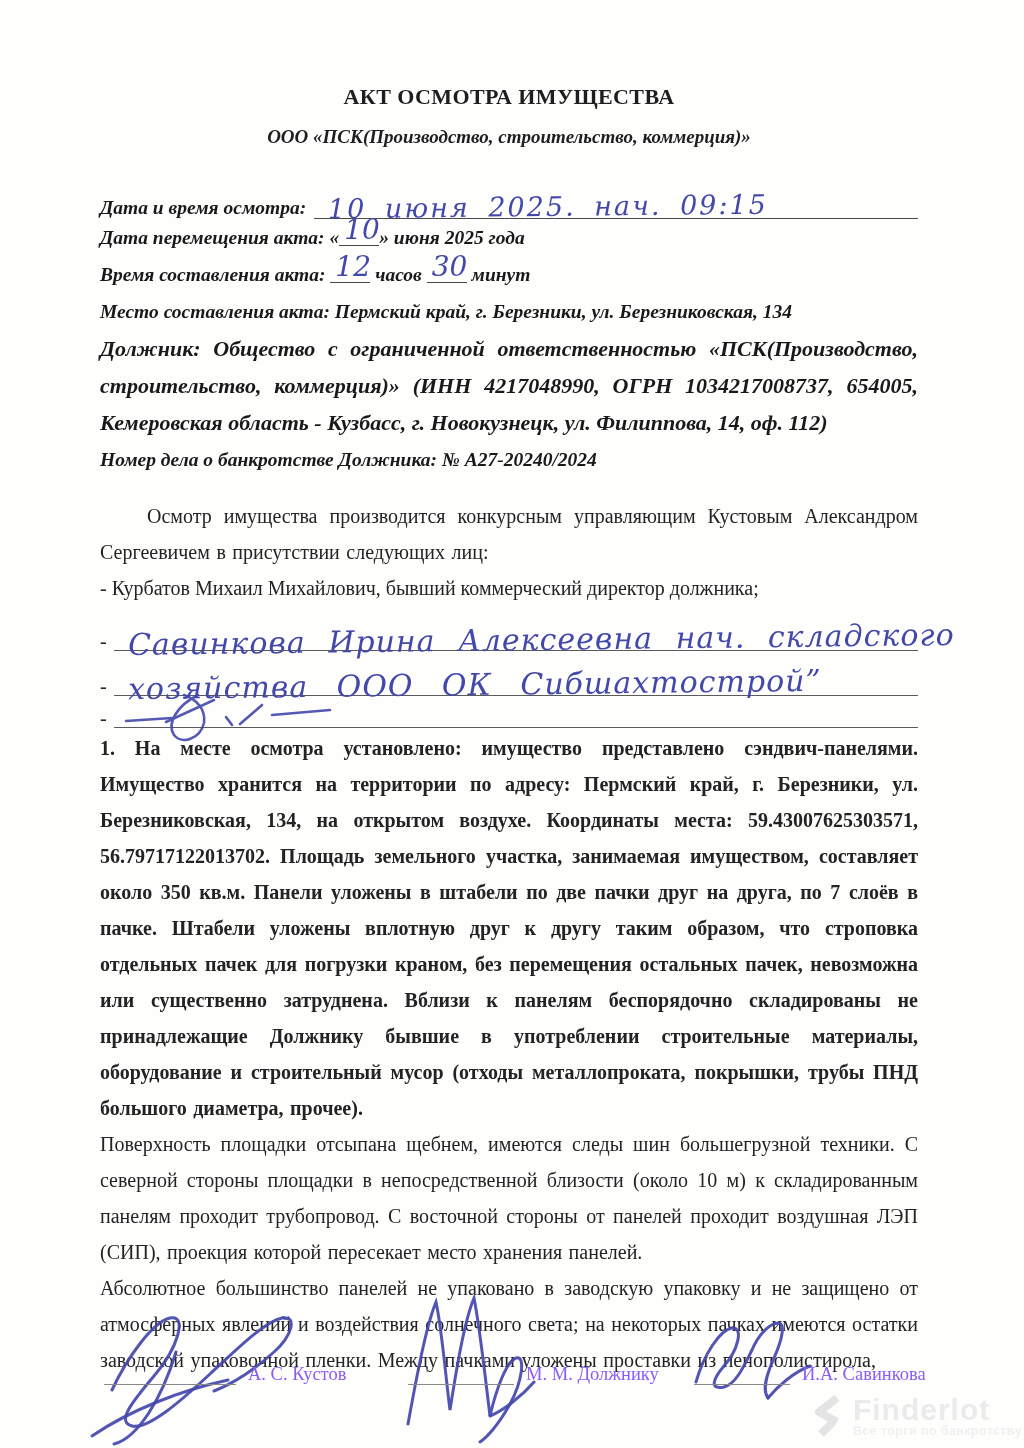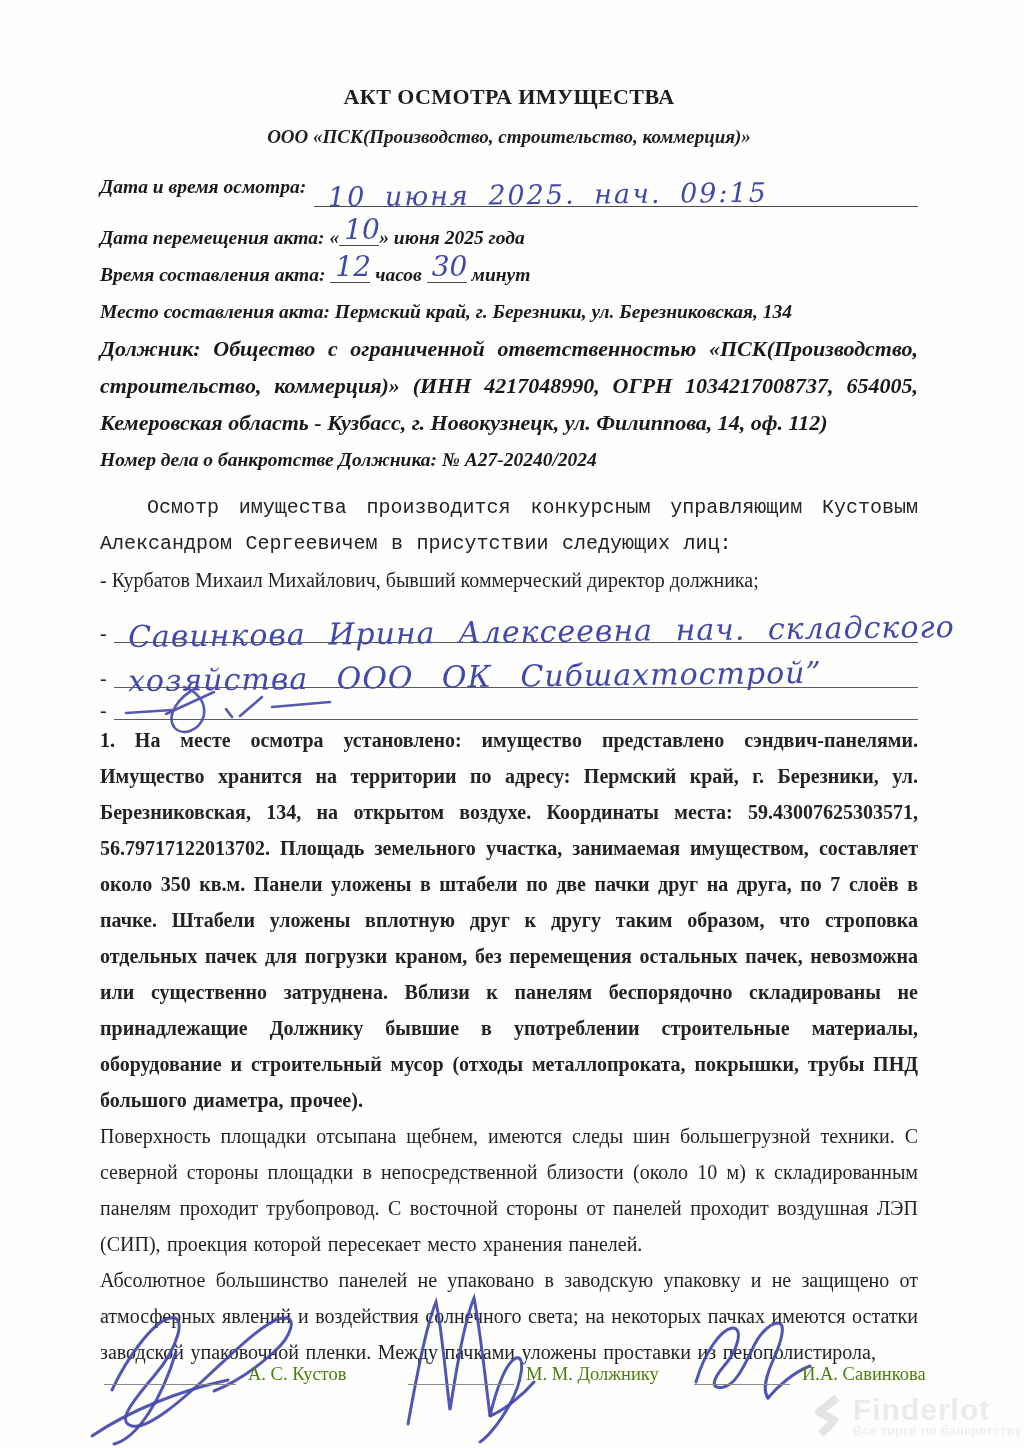--- a/index.html
+++ b/index.html
@@ -8,48 +8,48 @@
     position:relative; width:1024px; height:1448px; margin:0 auto;
     background:#fefefd; overflow:hidden;
     font-family:"Liberation Serif", serif; color:#1e1e1e;
   }
   .inner{ padding:84px 106px 0 100px; }
   .doc-title{ margin:0; text-align:center; font-size:22px; font-weight:700; letter-spacing:.4px; }
   .doc-subtitle{ margin:16px 0 0; text-align:center; font-size:19px; font-weight:700; font-style:italic; }
 
   .fields{ margin-top:28px; font-weight:700; font-style:italic; font-size:19.5px; color:#191919; }
   .fline{ line-height:37px; }
-  .f-flex{ display:flex; height:43px; }
+  .f-flex{ display:flex; align-items:flex-end; height:43px; }
   .lbl{ white-space:nowrap; }
   .fill{ flex:1; border-bottom:1.6px solid var(--rule); position:relative; height:30px; margin-left:8px; }
   .hw{ font-family:"DejaVu Serif", serif; font-style:italic; font-weight:400; color:var(--ink); white-space:nowrap; }
   .hw-date{ position:absolute; left:14px; bottom:-4px; font-size:27px; letter-spacing:2px; word-spacing:8px; transform:rotate(-.6deg); }
   .blank{ display:inline-block; min-width:40px; height:20px; border-bottom:1.6px solid var(--rule); position:relative; vertical-align:-2px; }
   .blank .hw-num{ position:absolute; left:5px; bottom:-3px; font-size:28px; }
   .jpara{ margin:0; text-align:justify; }
   .deb{ font-weight:700; font-size:22px; line-height:37px; }
 
   .body-p{ margin:0; font-size:20px; line-height:36px; text-align:justify; color:#232323; word-spacing:1.5px; }
-  .intro{ text-indent:47px; margin-top:12px;font-family:Liberation Mono, monospace; }
+  .intro{ text-indent:47px; margin-top:20px; }
   .plain-line{ font-size:20px; line-height:36px; color:#232323; }
 
   .att-row{ display:flex; align-items:flex-end; height:45px; }
   .att-row.short{ height:32px; }
   .dash{ font-size:20px; color:#232323; padding-right:7px; line-height:20px; }
   .att-line{ flex:1; border-bottom:1.5px solid #5a5a5a; position:relative; height:34px; }
   .att-line.low{ height:16px; }
   .hw-name{ position:absolute; left:14px; bottom:-7px; font-size:30px; letter-spacing:1px; transform:rotate(-.7deg); }
   .ws1{ word-spacing:12px; } .ws2{ word-spacing:18px; }
   .strike-svg{ position:absolute; left:6px; bottom:-16px; overflow:visible; }
 
   .p1{ margin-top:2px;font-weight:bold; }
 
   .sig{ position:absolute; display:flex; align-items:flex-end; }
   .sig-line{ border-bottom:1.5px solid #8a8a8a; height:22px; }
-  .sig-name{ margin-left:12px; font-size:18.5px; color:#4d7c0f; white-space:nowrap; }
+  .sig-name{ margin-left:12px; font-size:18.5px; color:#8b5cf6; white-space:nowrap; }
   .sig-svg{ position:absolute; overflow:visible; }
   .sig-svg path{ fill:none; stroke:var(--ink); stroke-width:3; stroke-linecap:round; opacity:.92; }
 
   .wm{ position:absolute; right:2px; bottom:8px; display:flex; align-items:center; gap:8px; }
   .wm-text{ line-height:1.05; font-family:"Liberation Sans", sans-serif; }
   .wm-brand{ font-weight:700; font-size:30px; color:#ebebeb; letter-spacing:1px; }
   .wm-tag{ font-weight:700; font-size:12.5px; color:#f0f0f0; letter-spacing:.4px; }
 </style>
 </head>
 <body>

